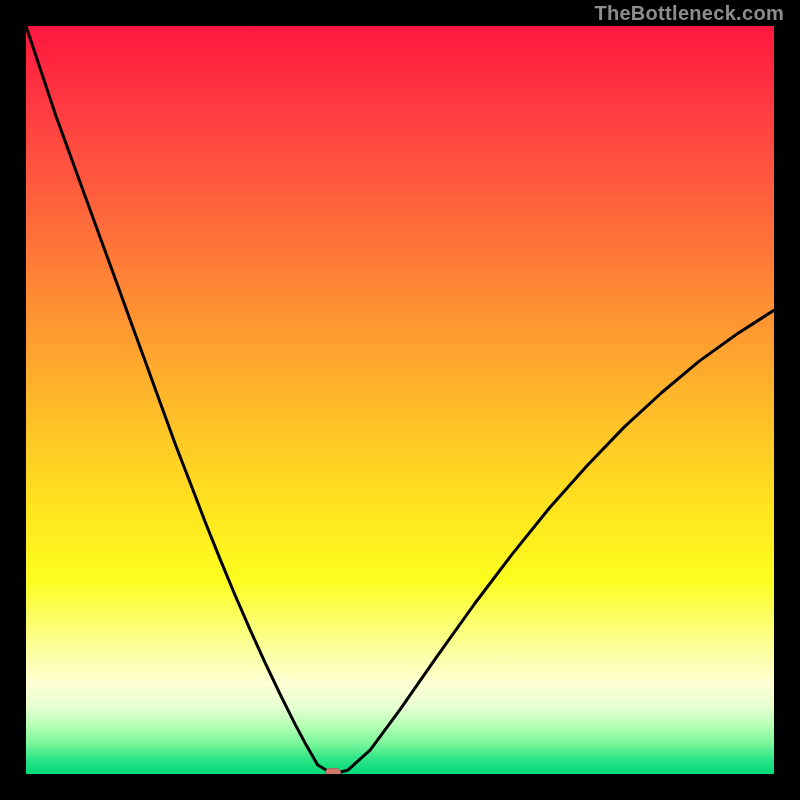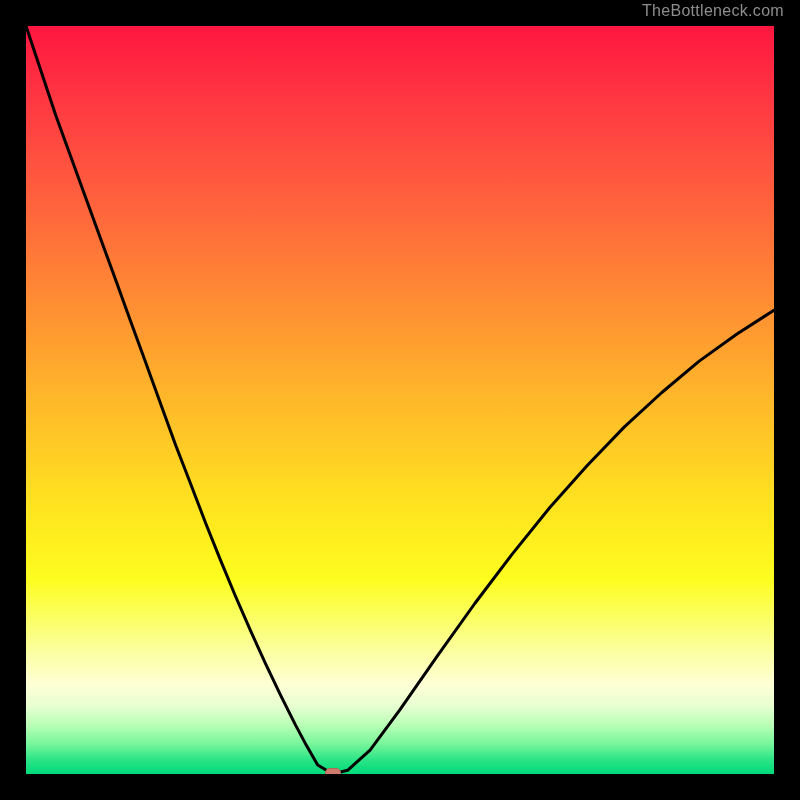--- a/index.html
+++ b/index.html
@@ -16,22 +16,22 @@
     left: 0;
     width: 800px;
     height: 800px;
     background: #000000;
   }
   .watermark {
     position: absolute;
     top: 2px;
     right: 16px;
     font-family: Arial, Helvetica, sans-serif;
-    font-size: 16px;
-    font-weight: 400;
+    font-size: 20px;
+    font-weight: 700;
     color: #8d8d8d;
     letter-spacing: 0.3px;
     z-index: 5;
   }
   .plot-clip {
     position: absolute;
     top: 26px;
     left: 26px;
     width: 748px;
     height: 748px;

